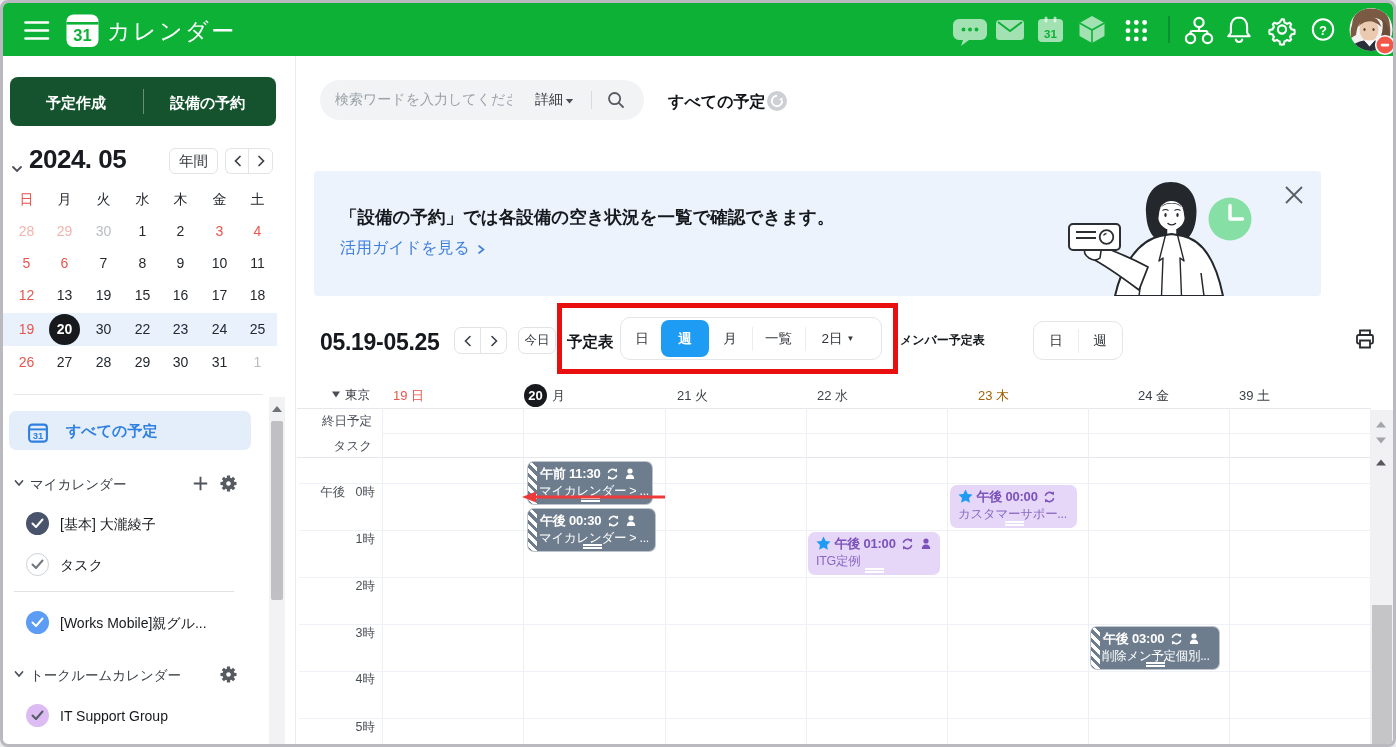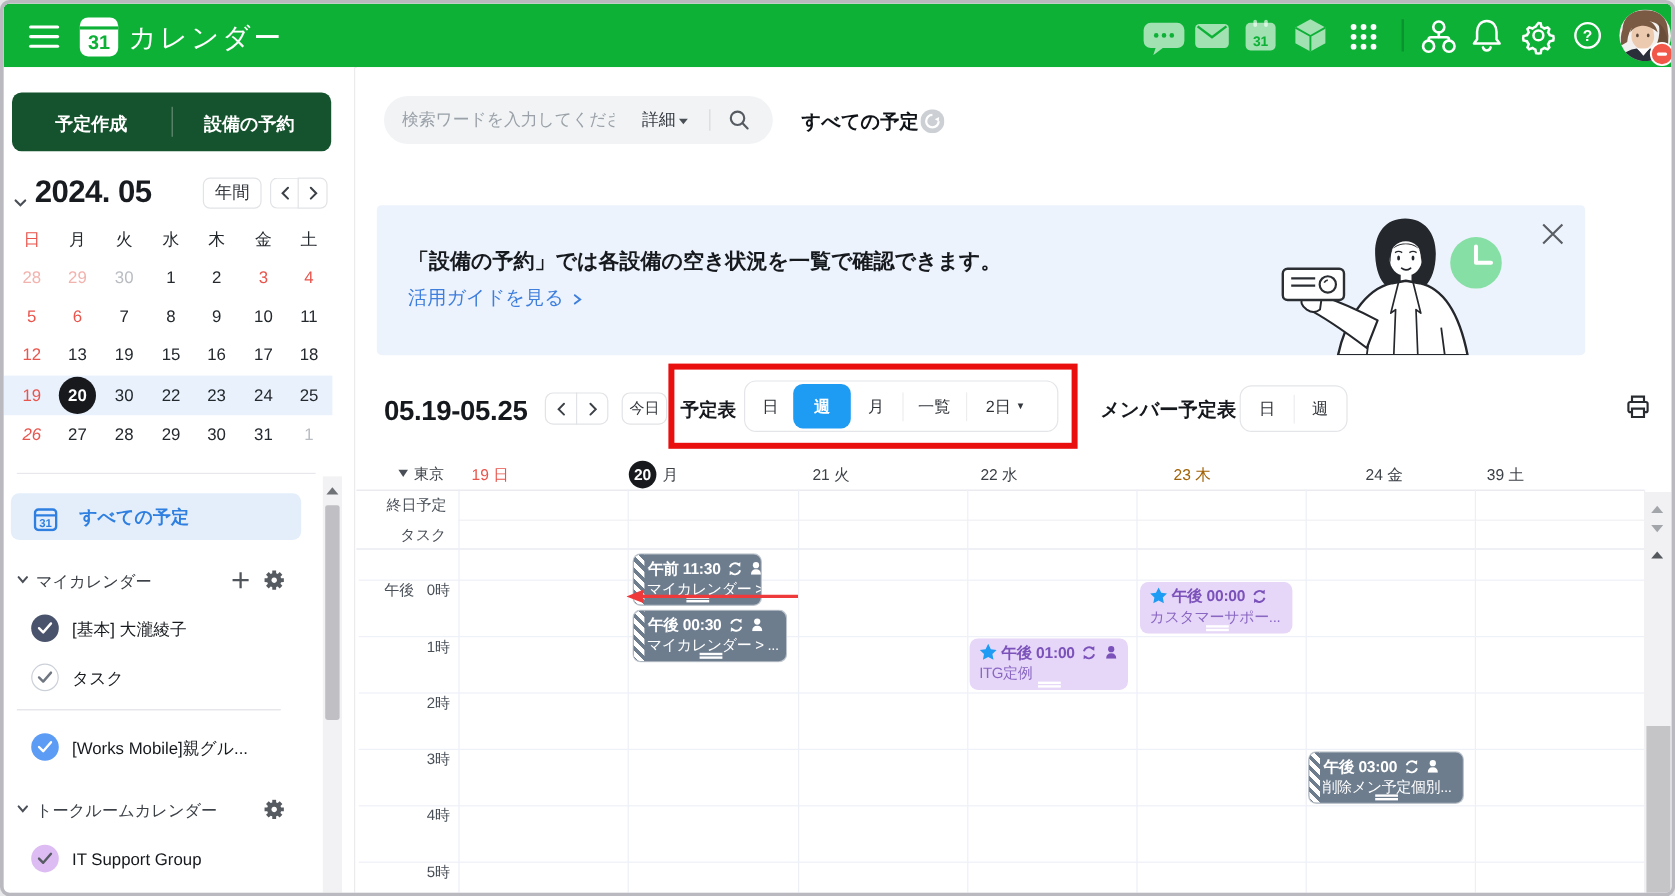--- a/index.html
+++ b/index.html
@@ -185,21 +185,21 @@
         <div class="mc-cell" style="left:158px;top:231px;">16</div>
         <div class="mc-cell" style="left:197px;top:231px;">17</div>
         <div class="mc-cell" style="left:235px;top:231px;">18</div>
       <div class="mc-cell red" style="left:4px;top:265px;">19</div>
         <div class="mc-cell" style="left:42px;top:265px;color:#fff;font-weight:bold;">20</div>
         <div class="mc-cell" style="left:81px;top:265px;">30</div>
         <div class="mc-cell" style="left:120px;top:265px;">22</div>
         <div class="mc-cell" style="left:158px;top:265px;">23</div>
         <div class="mc-cell" style="left:197px;top:265px;">24</div>
         <div class="mc-cell" style="left:235px;top:265px;">25</div>
-      <div class="mc-cell red" style="left:4px;top:298px;font-style:italic;">26</div>
+      <div class="mc-cell red" style="left:4px;top:298px;">26</div>
         <div class="mc-cell" style="left:42px;top:298px;">27</div>
         <div class="mc-cell" style="left:81px;top:298px;">28</div>
         <div class="mc-cell" style="left:120px;top:298px;">29</div>
         <div class="mc-cell" style="left:158px;top:298px;">30</div>
         <div class="mc-cell" style="left:197px;top:298px;">31</div>
         <div class="mc-cell gray" style="left:235px;top:298px;">1</div>
     </div>
     <div class="abs" style="left:11px;top:338px;width:249px;height:1px;background:#e8e8ec;"></div>
 
     <div class="abs" style="left:6px;top:355px;width:242px;height:39px;background:#e4eefb;border-radius:7px;"></div>
@@ -325,21 +325,21 @@
     <div class="abs" style="left:270px;top:276px;font-size:15.5px;font-weight:bold;color:#15181c;">予定表</div>
     <div class="abs" style="left:323px;top:261px;width:262px;height:43px;border:1px solid #e4e5e8;border-radius:10px;background:#fff;">
       <div class="tab" style="left:0;width:42px;">日</div>
       <div class="abs" style="left:40px;top:2px;width:48px;height:37px;background:#1e9cf4;border-radius:8px;color:#fff;font-weight:bold;font-size:13.5px;text-align:center;line-height:37px;">週</div>
       <div class="tab" style="left:88px;width:42px;">月</div>
       <div class="abs" style="left:131px;top:9px;width:1px;height:24px;background:#ededf0;"></div>
       <div class="tab" style="left:131px;width:53px;">一覧</div>
       <div class="abs" style="left:184px;top:9px;width:1px;height:24px;background:#ededf0;"></div>
       <div class="tab" style="left:184px;width:66px;">2日<span style="font-size:8px;margin-left:4px;color:#33383e;">▼</span></div>
     </div>
-    <div class="abs" style="left:620px;top:276px;font-size:16px;font-weight:bold;color:#15181c;">メンバー予定表</div>
+    <div class="abs" style="left:603px;top:276px;font-size:12px;font-weight:bold;color:#15181c;">メンバー予定表</div>
     <div class="abs" style="left:736px;top:265px;width:90px;height:39px;border:1px solid #e4e5e8;border-radius:10px;background:#fff;">
       <div class="tab" style="left:0;width:44px;">日</div>
       <div class="abs" style="left:44px;top:7px;width:1px;height:24px;background:#ededf0;"></div>
       <div class="tab" style="left:44px;width:44px;">週</div>
     </div>
     <svg class="abs" style="left:1057px;top:272px;" width="22" height="22" viewBox="0 0 22 22">
       <path d="M6 7 V2.5 H16 V7" fill="none" stroke="#282c30" stroke-width="1.8"></path>
       <rect x="3" y="7" width="16" height="8.5" rx="1.5" fill="none" stroke="#282c30" stroke-width="1.8"></rect>
       <path d="M6 12.5 H16 V19.5 H6 Z" fill="#fff" stroke="#282c30" stroke-width="1.8"></path>
     </svg>
@@ -377,21 +377,21 @@
     <div class="hline" style="top:568px;"></div>
     <div class="hline" style="top:615px;"></div>
     <div class="hline" style="top:662px;"></div>
     <div class="tlabel" style="top:428px;">午後&nbsp;&nbsp;&nbsp;0時</div>
     <div class="tlabel" style="top:475px;">1時</div>
     <div class="tlabel" style="top:522px;">2時</div>
     <div class="tlabel" style="top:569px;">3時</div>
     <div class="tlabel" style="top:615px;">4時</div>
     <div class="tlabel" style="top:663px;">5時</div>
 
-    <div class="ev ev-gray" style="left:230px;top:405px;width:108px;height:44px;">
+    <div class="ev ev-gray" style="left:230px;top:405px;width:126px;height:44px;">
       <div class="stripe"></div>
       <div class="evl1">午前 11:30 <svg width="13" height="12" viewBox="0 0 14 13" style="display:inline;vertical-align:-1.5px;margin-left:2px;">
             <path d="M2.4 5.2 a5 5 0 0 1 8.4-2.2 M11.6 7.8 a5 5 0 0 1 -8.4 2.2" fill="none" stroke="#fff" stroke-width="1.7"></path>
             <path d="M11.9 0.6 L11.7 4.6 L8.3 2.7 Z" fill="#fff"></path>
             <path d="M2.1 12.4 L2.3 8.4 L5.7 10.3 Z" fill="#fff"></path>
           </svg> <svg width="10" height="11" viewBox="0 0 10 11" style="display:inline;vertical-align:-1px;margin-left:3px;">
             <circle cx="5" cy="3" r="2.6" fill="#fff"></circle>
             <path d="M0.8 11 q0-4.6 4.2-4.6 q4.2 0 4.2 4.6 z" fill="#fff"></path>
           </svg></div>
       <div class="evl2">マイカレンダー &gt; ...</div>

